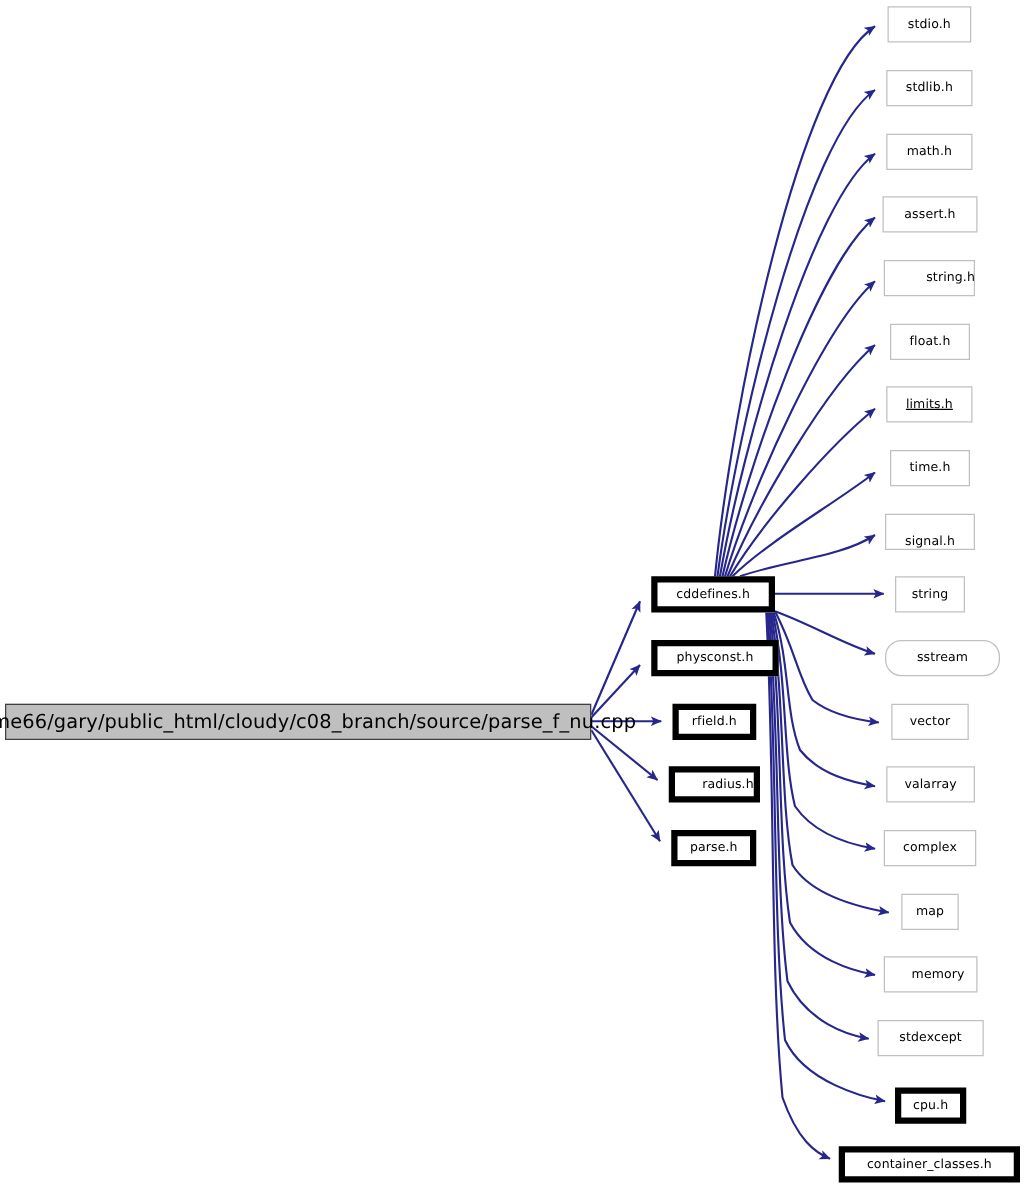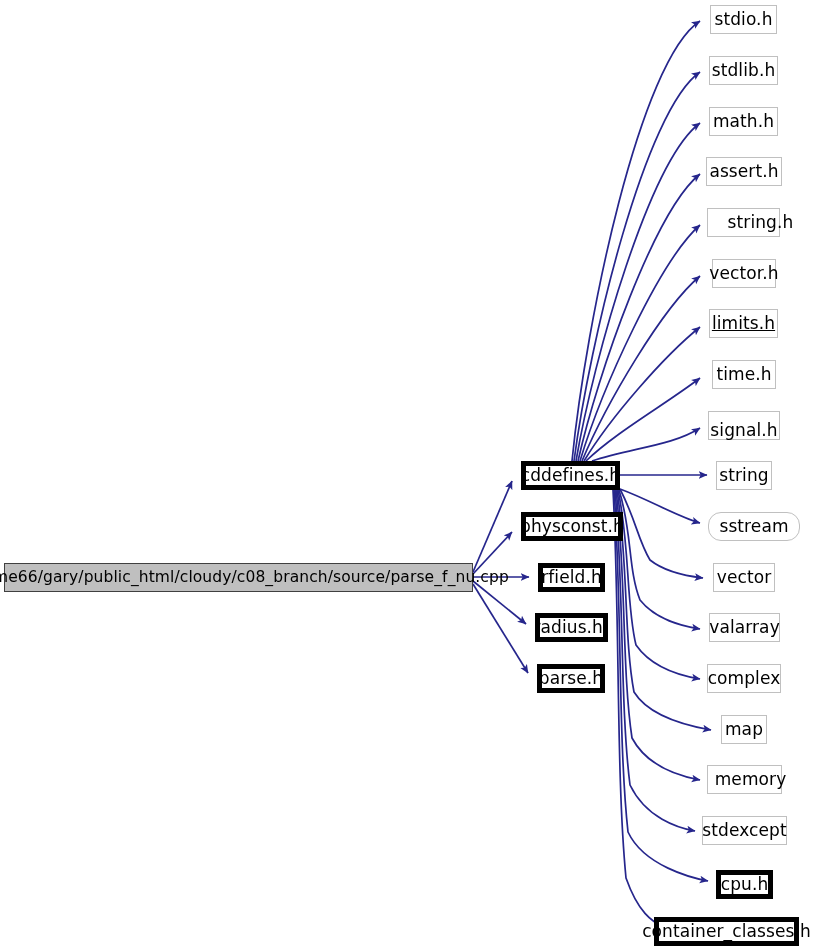--- a/index.html
+++ b/index.html
@@ -21,21 +21,21 @@
     pointer-events:none;
   }
   .node{
     position:absolute;
     box-sizing:border-box;
     display:flex;
     align-items:center;
     justify-content:center;
     background:#ffffff;
     border:1px solid #c0c0c0;
-    font-size:17px;
+    font-size:10px;
     color:#000000;
     white-space:nowrap;
     letter-spacing:0.1px;
     z-index:5;
   }
   .node.local{
     border:5px solid #000000;
   }
   .node.current{
     background:#bfbfbf;
@@ -126,21 +126,21 @@
 
   <div class="node" style="left:706px; top:157px; width:76px; height:29px;">
     <span class="lbl">assert.h</span>
   </div>
 
   <div class="node" style="left:707px; top:208px; width:73px; height:29px;padding-left:34px;">
     <span class="lbl">string.h</span>
   </div>
 
   <div class="node" style="left:712px; top:259px; width:64px; height:29px;">
-    <span class="lbl">vector.h</span>
+    <span class="lbl">float.h</span>
   </div>
 
   <div class="node" style="left:709px; top:309px; width:69px; height:29px;text-decoration:underline;">
     <span class="lbl">limits.h</span>
   </div>
 
   <div class="node" style="left:712px; top:360px; width:64px; height:29px;align-items:center;">
     <span class="lbl">time.h</span>
   </div>
 
@@ -177,17 +177,17 @@
   </div>
 
   <div class="node" style="left:702px; top:816px; width:85px; height:29px;">
     <span class="lbl">stdexcept</span>
   </div>
 
   <div class="node local" style="left:716px; top:870px; width:57px; height:29px;text-align:center;">
     <span class="lbl">cpu.h</span>
   </div>
 
-  <div class="node local" style="left:654px; top:917px; width:145px; height:29px;">
+  <div class="node local" style="left:671px; top:917px; width:145px; height:29px;">
     <span class="lbl">container_classes.h</span>
   </div>
 
 </div>
 
 </body></html>

